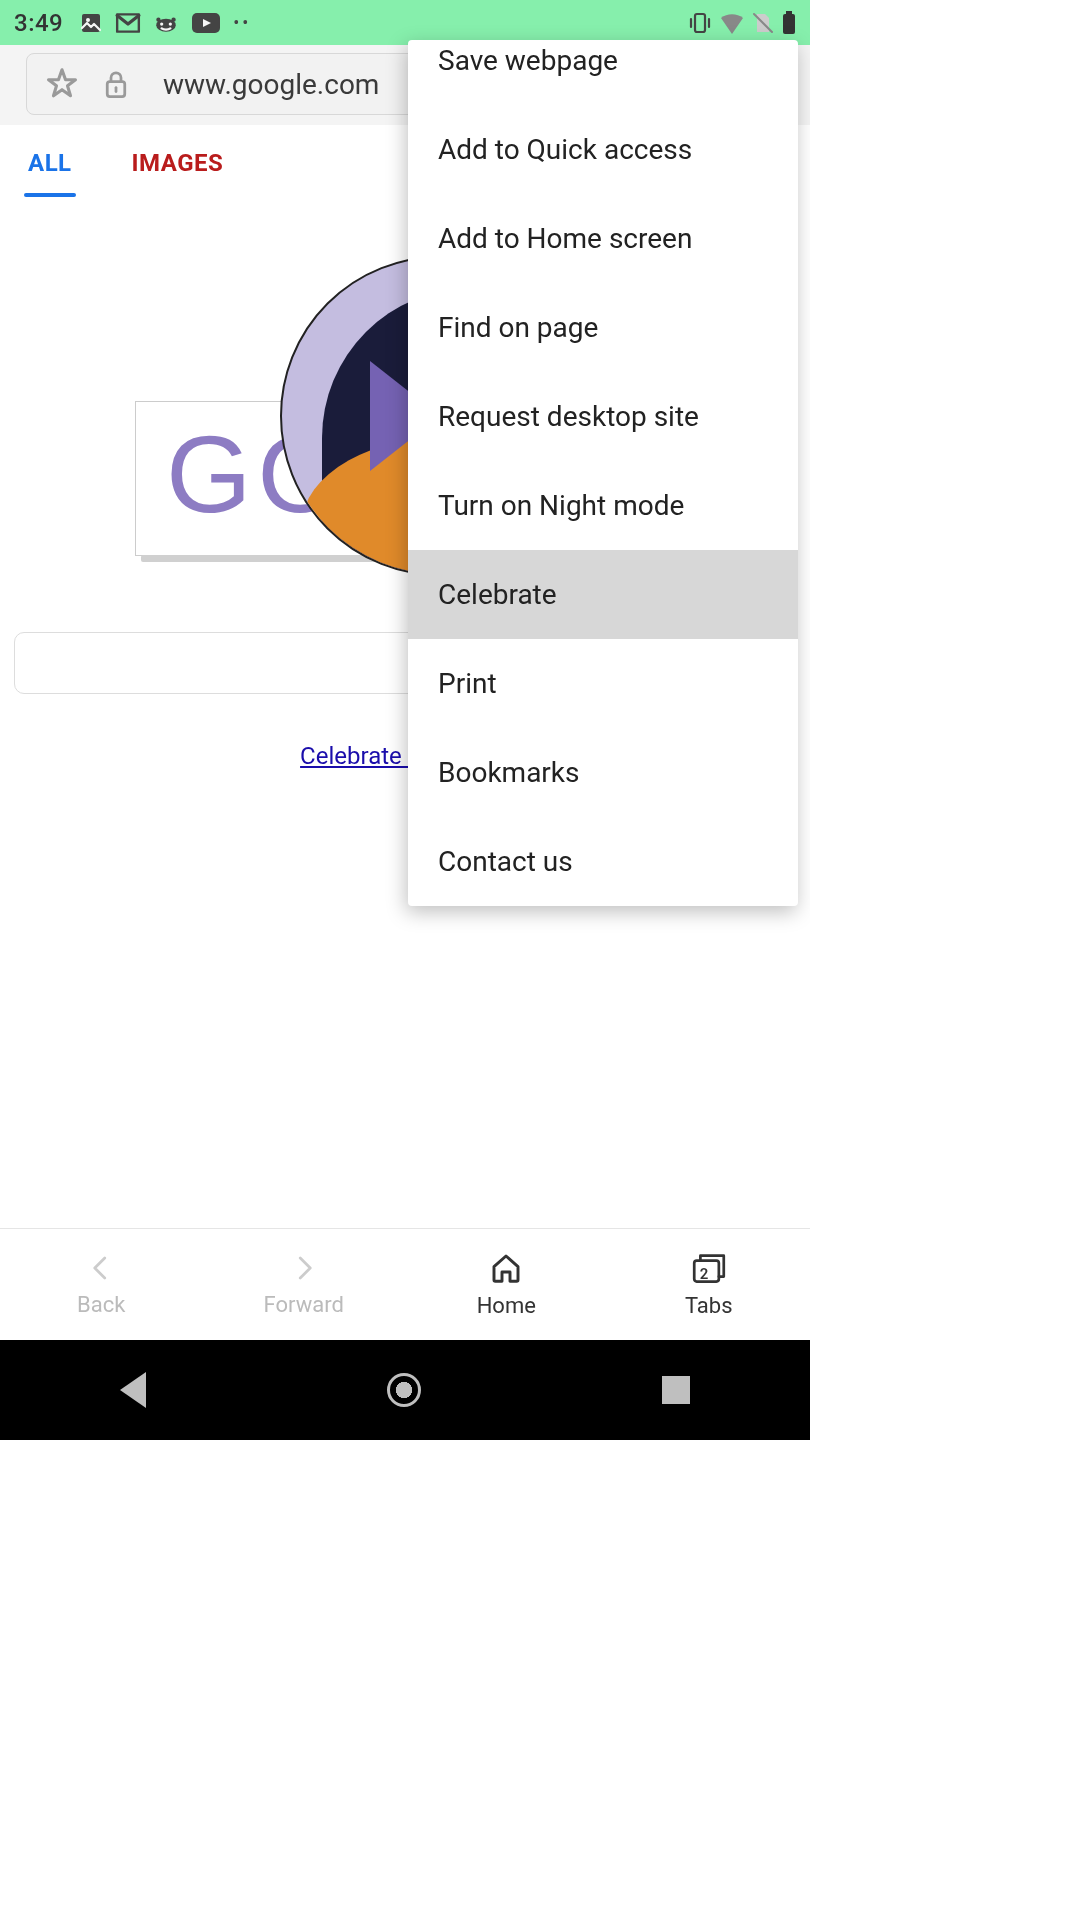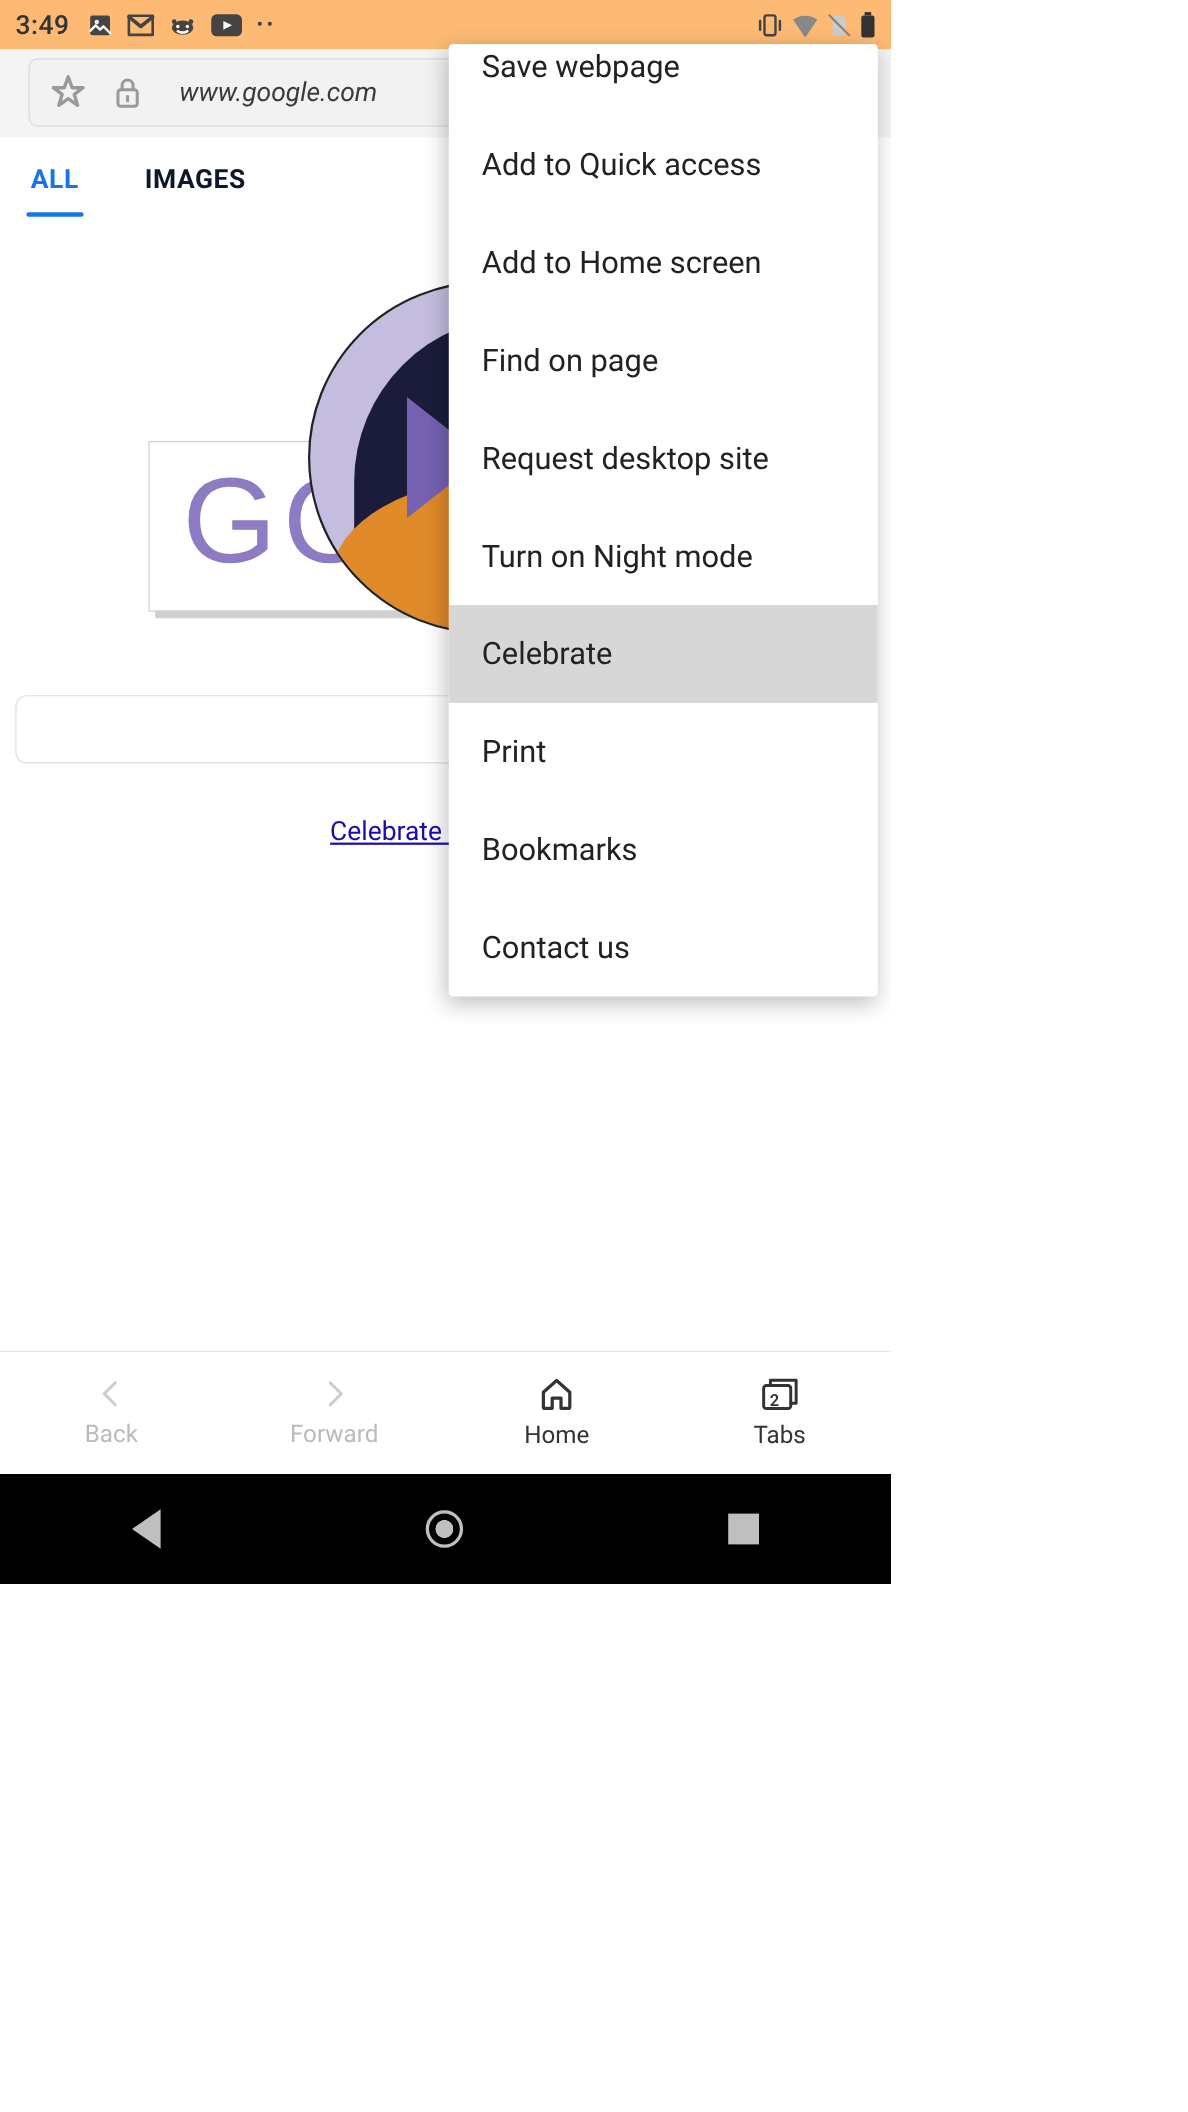--- a/index.html
+++ b/index.html
@@ -1,31 +1,31 @@
 <!DOCTYPE html>
 <html><head>
   <meta charset="utf-8">
   <style>
     * { margin:0; padding:0; box-sizing:border-box; font-family:Roboto,Arial,sans-serif; -webkit-font-smoothing:antialiased; }
     body { width:810px; height:1440px; background:#fff; position:relative; overflow:hidden; }
 
     
-    .status-bar { height:45px; background:#fdba74; display:flex; align-items:center; padding:0 14px; font-size:24px; color:#333; }
+    .status-bar { height:45px; background:#86efac; display:flex; align-items:center; padding:0 14px; font-size:24px; color:#333; }
     .status-time { font-weight:500; letter-spacing:0.5px; }
     .status-left-icons { display:flex; align-items:center; gap:12px; margin-left:16px; }
     .status-right-icons { margin-left:auto; display:flex; align-items:center; gap:8px; }
 
     
     .addr-row { background:#f4f4f4; padding:8px 26px 10px; }
     .addr-bar { height:62px; background:#f2f2f2; border:1px solid #d8d8d8; border-radius:8px; display:flex; align-items:center; padding:0 18px; gap:22px; }
-    .addr-url { font-size:24px; color:#3a3a3a; margin-left:10px;font-style:italic; }
+    .addr-url { font-size:28px; color:#3a3a3a; margin-left:10px; }
 
     
     .page-tabs { display:flex; padding:0 24px; gap:52px; border-bottom:1px solid transparent; }
-    .page-tab { padding:24px 4px 18px; font-size:24px; font-weight:700; color:#0f172a; letter-spacing:0.5px; position:relative; }
+    .page-tab { padding:24px 4px 18px; font-size:24px; font-weight:700; color:#b91c1c; letter-spacing:0.5px; position:relative; }
     .page-tab.active { color:#1a73e8; }
     .page-tab.active::after { content:""; position:absolute; left:0; right:0; bottom:-2px; height:4px; background:#1a73e8; border-radius:2px; }
 
     
     .doodle-wrap { margin-top:60px; display:flex; flex-direction:column; align-items:center; }
     .doodle { width:540px; height:320px; position:relative; }
     
     .go-card { position:absolute; left:0; bottom:20px; width:260px; height:155px; background:#fff; border:1px solid #ccc; }
     .go-card::after{ content:""; position:absolute; left:5px; bottom:-7px; width:258px; height:7px; background:#d0d0d0; border-radius:2px;}
     .go-text { font-family:Arial; font-weight:400; font-size:110px; color:#8d7cc3; letter-spacing:6px; padding:8px 0 0 30px; }

